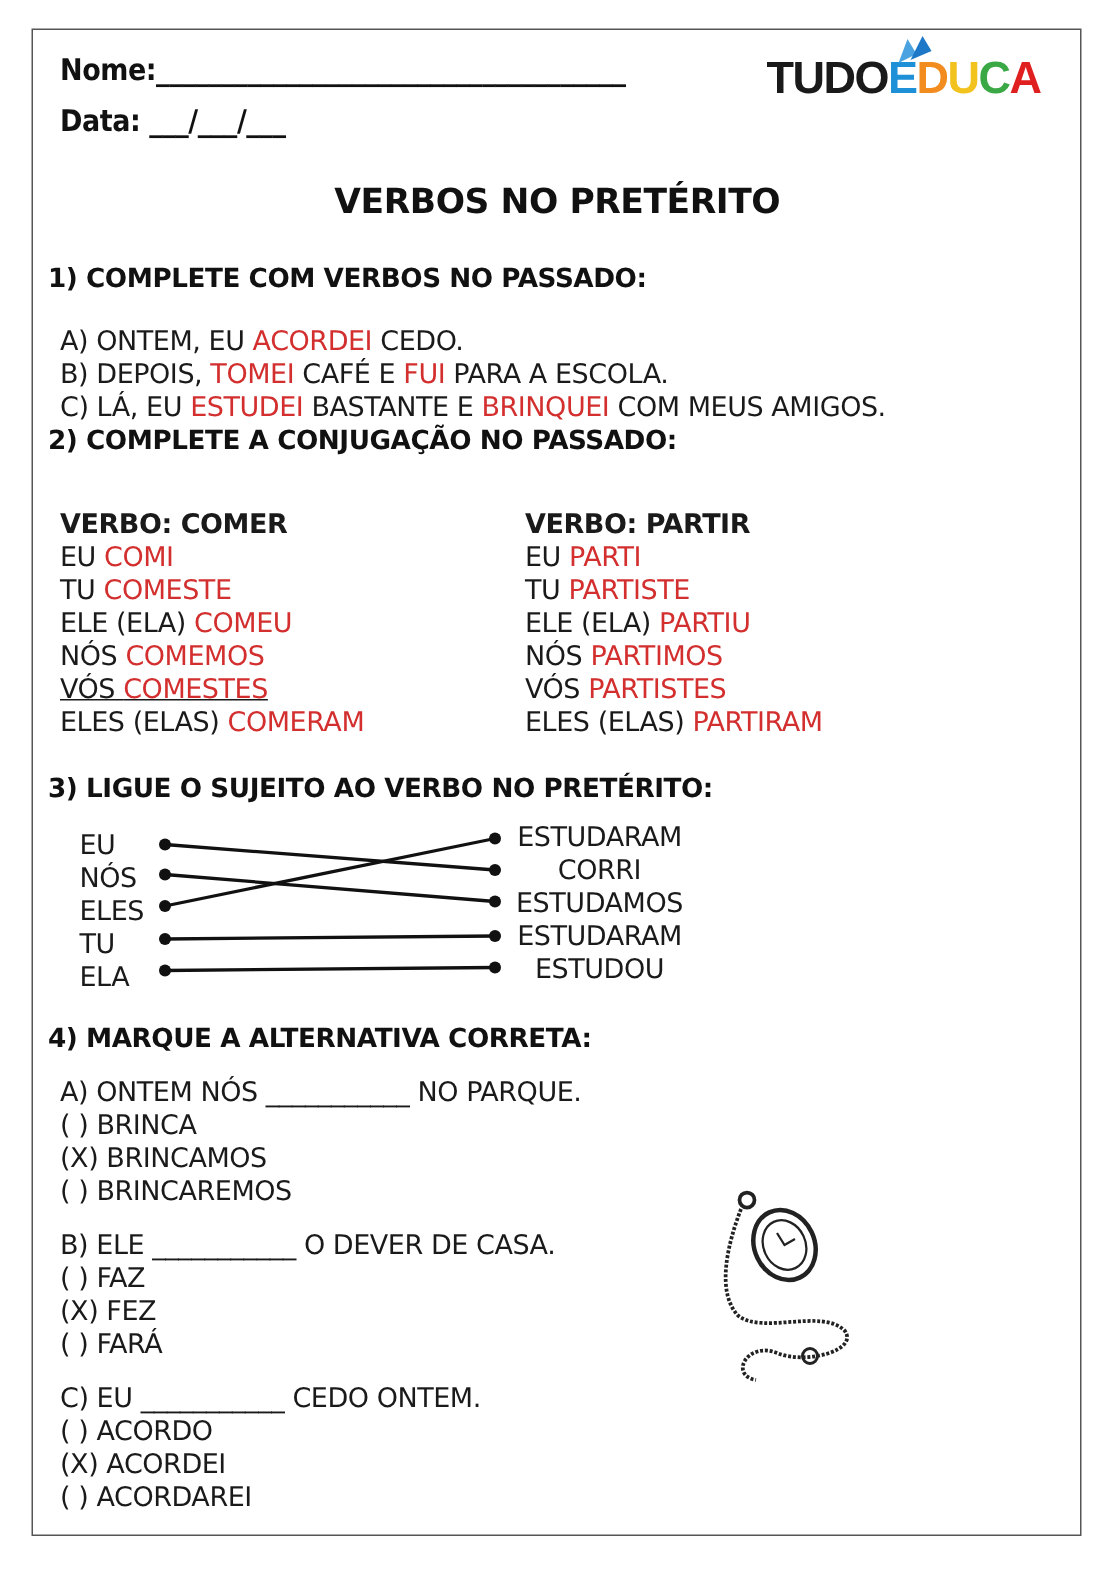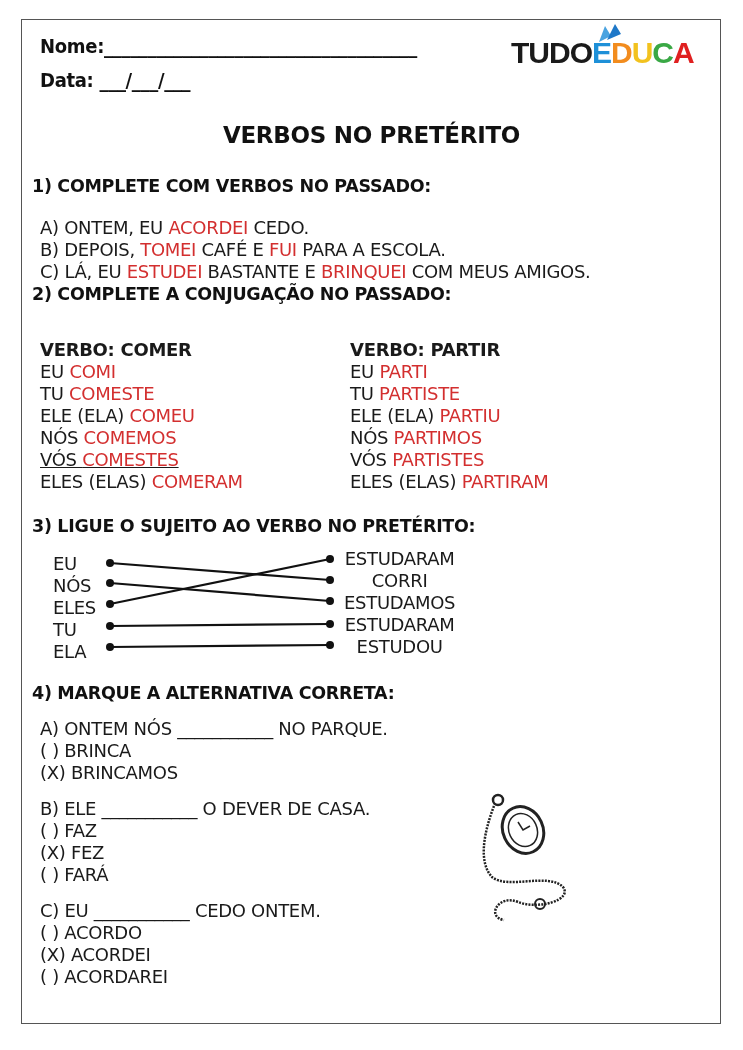--- a/index.html
+++ b/index.html
@@ -98,20 +98,21 @@
     <circle cx="330" cy="624" r="4" fill="#111"></circle>
     <circle cx="330" cy="645" r="4" fill="#111"></circle>
   </svg>
 
 <div class="abs sec" style="left:32px; top:683px;">4) MARQUE A ALTERNATIVA CORRETA:</div>
 <div id="s4-q" class="abs" style="left:40px; top:718px;">
     <div style="margin-bottom: 14px;">
       <div class="line" style="height: 22px;"><span>A) ONTEM NÓS </span><span>___________</span><span> NO PARQUE.</span></div>
       <div class="line" style="height: 22px;"><span>(  ) </span><span>BRINCA</span></div>
       <div class="line" style="height: 22px;"><span>(X) </span><span>BRINCAMOS</span></div>
+      <div class="line" style="height: 22px;"><span>(  ) </span><span>BRINCAREMOS</span></div>
     </div>
     <div style="margin-bottom: 14px;">
       <div class="line" style="height: 22px;"><span>B) ELE </span><span>___________</span><span> O DEVER DE CASA.</span></div>
       <div class="line" style="height: 22px;"><span>(  ) </span><span>FAZ</span></div>
       <div class="line" style="height: 22px;"><span>(X) </span><span>FEZ</span></div>
       <div class="line" style="height: 22px;"><span>(  ) </span><span>FARÁ</span></div>
     </div>
     <div style="margin-bottom: 28px;">
       <div class="line" style="height: 22px;"><span>C) EU </span><span>___________</span><span> CEDO ONTEM.</span></div>
       <div class="line" style="height: 22px;"><span>(  ) </span><span>ACORDO</span></div>

